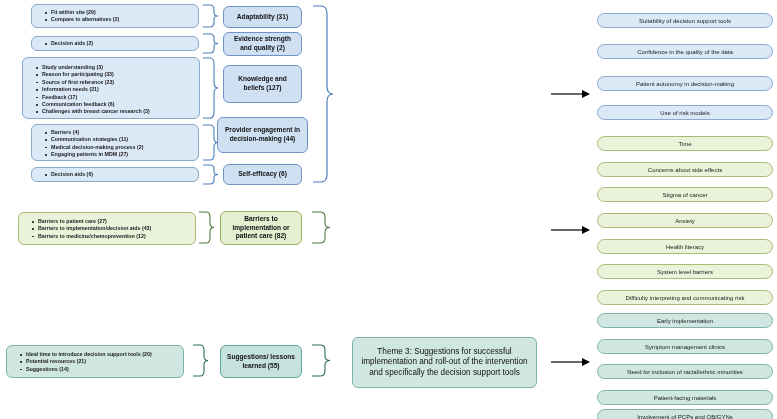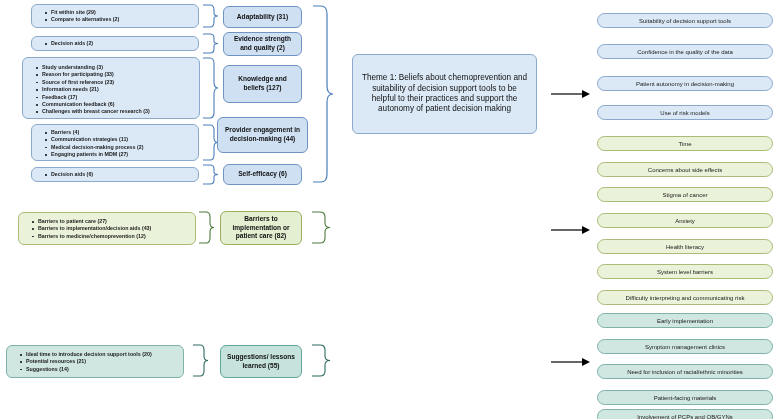--- a/index.html
+++ b/index.html
@@ -124,23 +124,20 @@
     <span>Provider engagement in decision-making (44)</span>
   </div>
   <div class="box center blue-s cat" style="left:223px;top:164px;width:79px;height:21px;">
     <span>Self-efficacy (6)</span>
   </div>
 
   <svg class="brace" style="left:311px;top:4px;" width="26" height="182" viewBox="0 0 26 182">
     <path d="M2,2 L10,2 Q16,2 16,10 L16,82 Q16,90 22,90 Q16,90 16,98 L16,170 Q16,178 10,178 L2,178" fill="none" stroke="#4a7ebb" stroke-width="1.2"></path>
   </svg>
 
-  <div class="box center blue theme" style="left:352px;top:54px;width:185px;height:80px;">
-    <span>Theme 1: Beliefs about chemoprevention and suitability of decision support tools to be helpful to their practices and support the autonomy of patient decision making</span>
-  </div>
 
   <svg class="arrow" style="left:551px;top:88px;" width="40" height="12" viewBox="0 0 40 12">
     <line x1="0" y1="6" x2="31" y2="6" stroke="#000" stroke-width="1.2"></line>
     <path d="M31,2 L39,6 L31,10 Z" fill="#000"></path>
   </svg>
 
   <div class="pill blue" style="top:13px;">
     <span>Suitability of decision support tools</span>
   </div>
   <div class="pill blue" style="top:44px;">
@@ -214,20 +211,23 @@
   </svg>
 
   <div class="box center teal-s cat" style="left:220px;top:345px;width:82px;height:33px;">
     <span>Suggestions/ lessons learned (55)</span>
   </div>
 
   <svg class="brace" style="left:311px;top:344px;" width="24" height="34" viewBox="0 0 24 34">
     <path d="M1,1 L9,1 Q14,1 14,6 L14,12 Q14,16.5 19,16.5 Q14,16.5 14,21 L14,27 Q14,32 9,32 L1,32" fill="none" stroke="#2e6a60" stroke-width="1.1"></path>
   </svg>
 
+  <div class="box center teal theme" style="left:352px;top:337px;width:185px;height:51px;">
+    <span>Theme 3: Suggestions for successful implementation and roll-out of the intervention and specifically the decision support tools</span>
+  </div>
 
   <svg class="arrow" style="left:551px;top:356px;" width="40" height="12" viewBox="0 0 40 12">
     <line x1="0" y1="6" x2="31" y2="6" stroke="#000" stroke-width="1.2"></line>
     <path d="M31,2 L39,6 L31,10 Z" fill="#000"></path>
   </svg>
 
   <div class="pill teal" style="top:313px;">
     <span>Early implementation</span>
   </div>
   <div class="pill teal" style="top:339px;">

